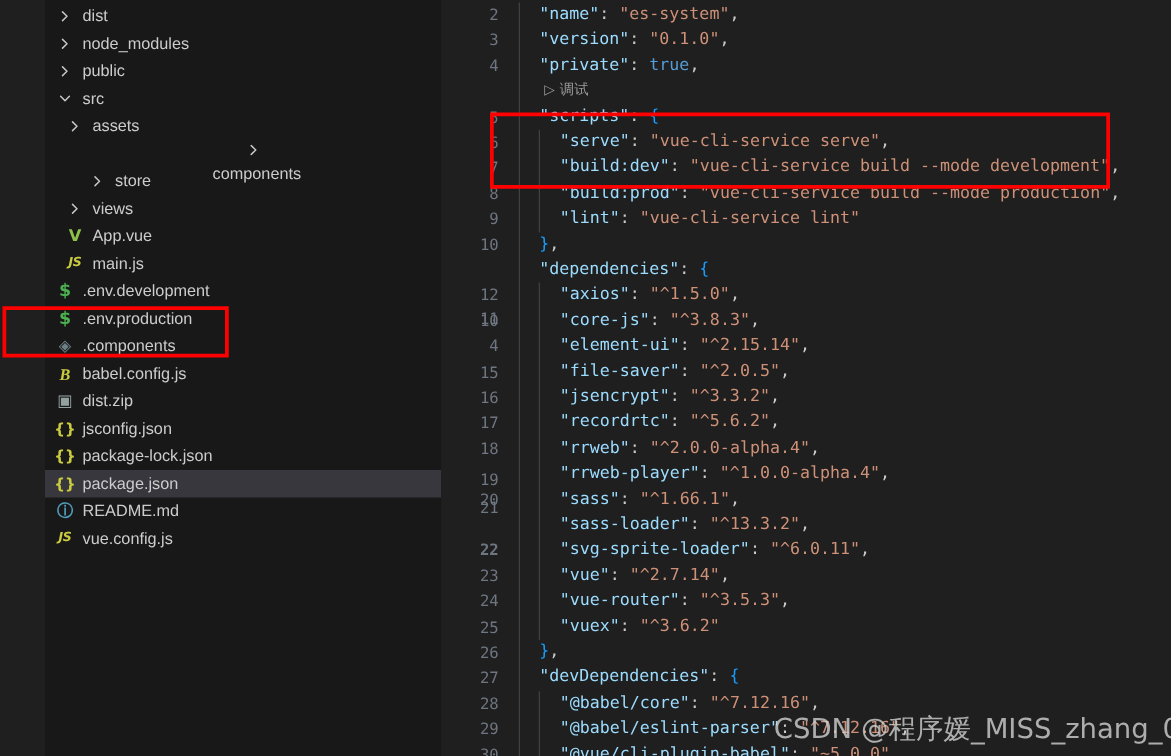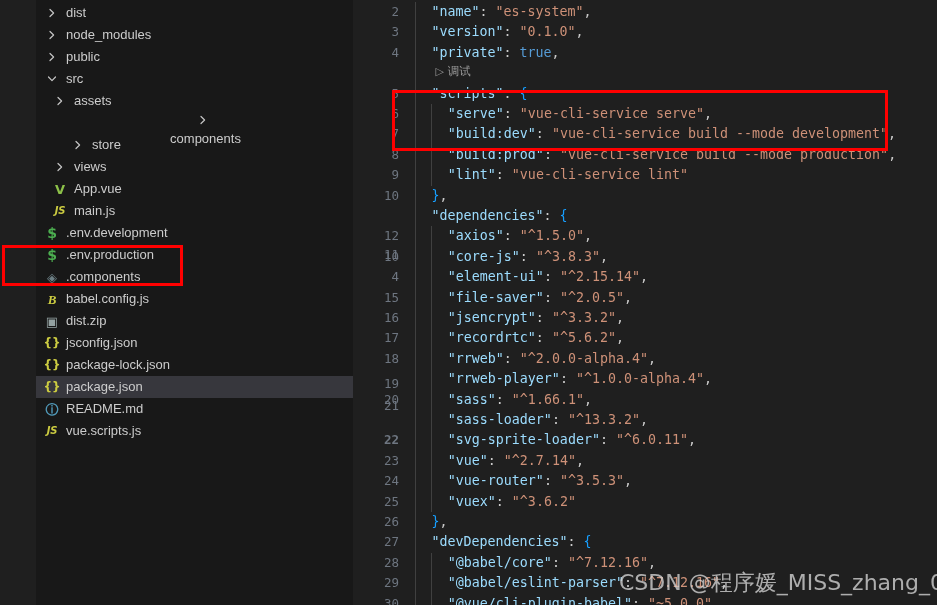--- a/index.html
+++ b/index.html
@@ -253,21 +253,21 @@
         <div class="tree-row selected" style="padding-left: 8px;">
           <span class="ficon ic-json">{}</span>
           <span class="tlabel">package.json</span>
         </div>
         <div class="tree-row" style="padding-left: 8px;">
           <span class="ficon ic-md">ⓘ</span>
           <span class="tlabel">README.md</span>
         </div>
         <div class="tree-row" style="padding-left: 8px;">
           <span class="ficon ic-js">JS</span>
-          <span class="tlabel">vue.scripts.js</span>
+          <span class="tlabel">vue.config.js</span>
         </div>
       </div>
   </div>
 
   <div id="editor">
     <div id="gutter">
         <div class="lnum" style="top: 2px;">2</div>
         <div class="lnum" style="top: 22.4px;">3</div>
         <div class="lnum" style="top: 42.8px;">4</div>
         <div class="lnum" style="top: 83.6px;">5</div>

